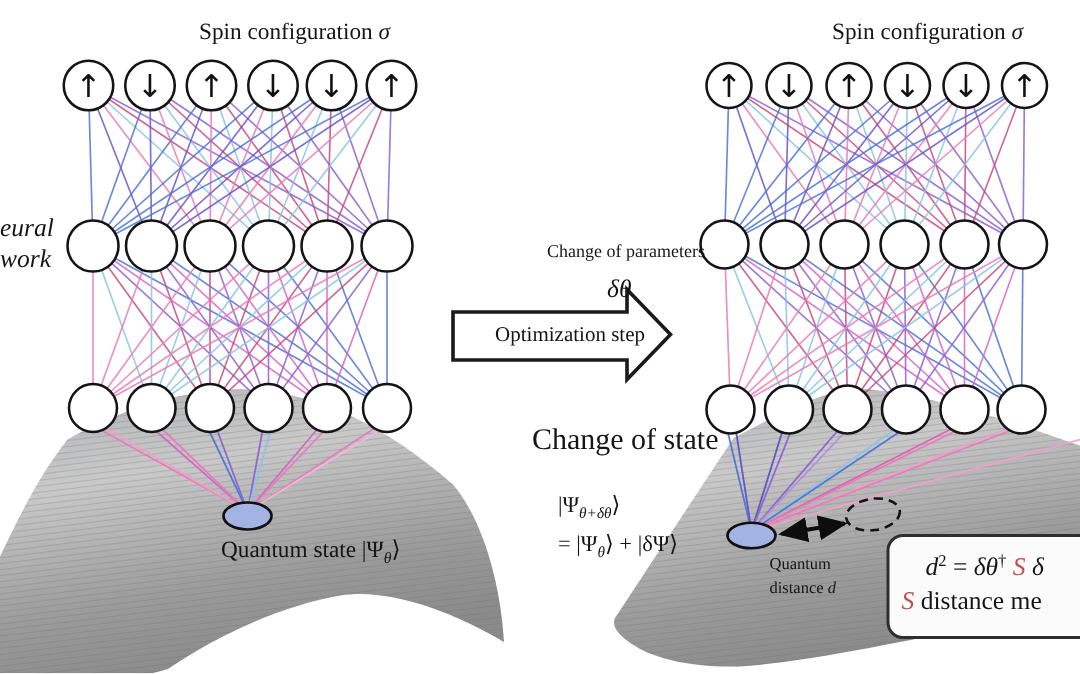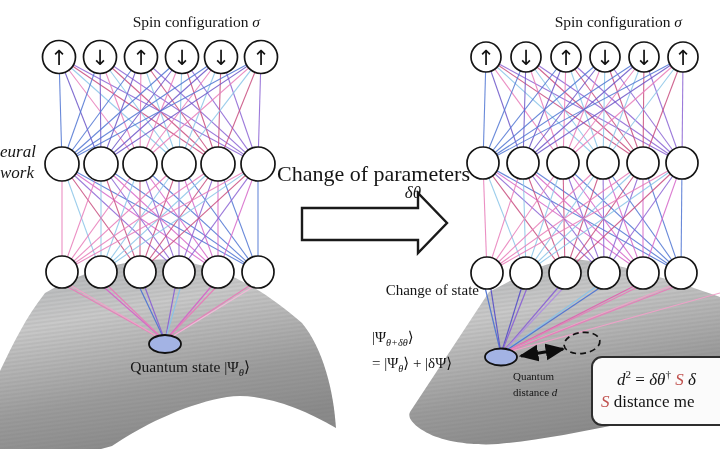--- a/index.html
+++ b/index.html
@@ -289,29 +289,30 @@
   <div class="lbl ctr" style="left:60px;top:12px;width:200px;font-size:15.5px;"><span>Spin configuration </span><span style="font-style: italic;">σ</span></div>
 
   <div class="lbl ctr" style="left:482px;top:12px;width:200px;font-size:15.5px;"><span>Spin configuration </span><span style="font-style: italic;">σ</span></div>
 
   <div class="lbl frag" style="left:0;top:142px;font-size:17px;">
     <div>eural</div>
     <div>work</div>
   </div>
 
 
-  <div class="lbl ctr" style="left:90px;top:357px;width:160px;font-size:15.5px;"><span>Quantum state |Ψ</span><sub style="font-style: italic;">θ</sub><span>⟩</span></div>
-
-  <div class="lbl ctr" style="left:270px;top:160px;width:200px;font-size:22px;">Change of parameters</div>
+  <div class="lbl ctr" style="left:107px;top:357px;width:160px;font-size:15.5px;"><span>Quantum state |Ψ</span><sub style="font-style: italic;">θ</sub><span>⟩</span></div>
+
+  <div class="lbl ctr" style="left:270px;top:160px;width:200px;font-size:12px;">Change of parameters</div>
 
   <div class="lbl ctr" style="left:321px;top:182px;width:100px;font-size:17px;"><span style="font-style: italic;">δθ</span></div>
 
-
-
-  <div class="lbl ctr" style="left:279px;top:281px;width:200px;font-size:15px;">Change of state</div>
+  <div class="lbl ctr" style="left:295px;top:215px;width:135px;font-size:14px;">Optimization step</div>
+
+
+  <div class="lbl ctr" style="left:279px;top:281px;width:200px;font-size:20px;">Change of state</div>
 
   <div class="lbl" style="left:372px;top:327px;font-size:15px;line-height:21px;">
     <div><span>|Ψ</span><sub style="font-style: italic;">θ+δθ</sub><span>⟩</span></div>
     <div><span>= |Ψ</span><sub style="font-style: italic;">θ</sub><span>⟩ + |δΨ⟩</span></div>
   </div>
 
   <div class="lbl" style="left:513px;top:368px;font-size:11px;line-height:16px;">
     <div>Quantum</div>
     <div><span>distance </span><span style="font-style: italic;">d</span></div>
   </div>

